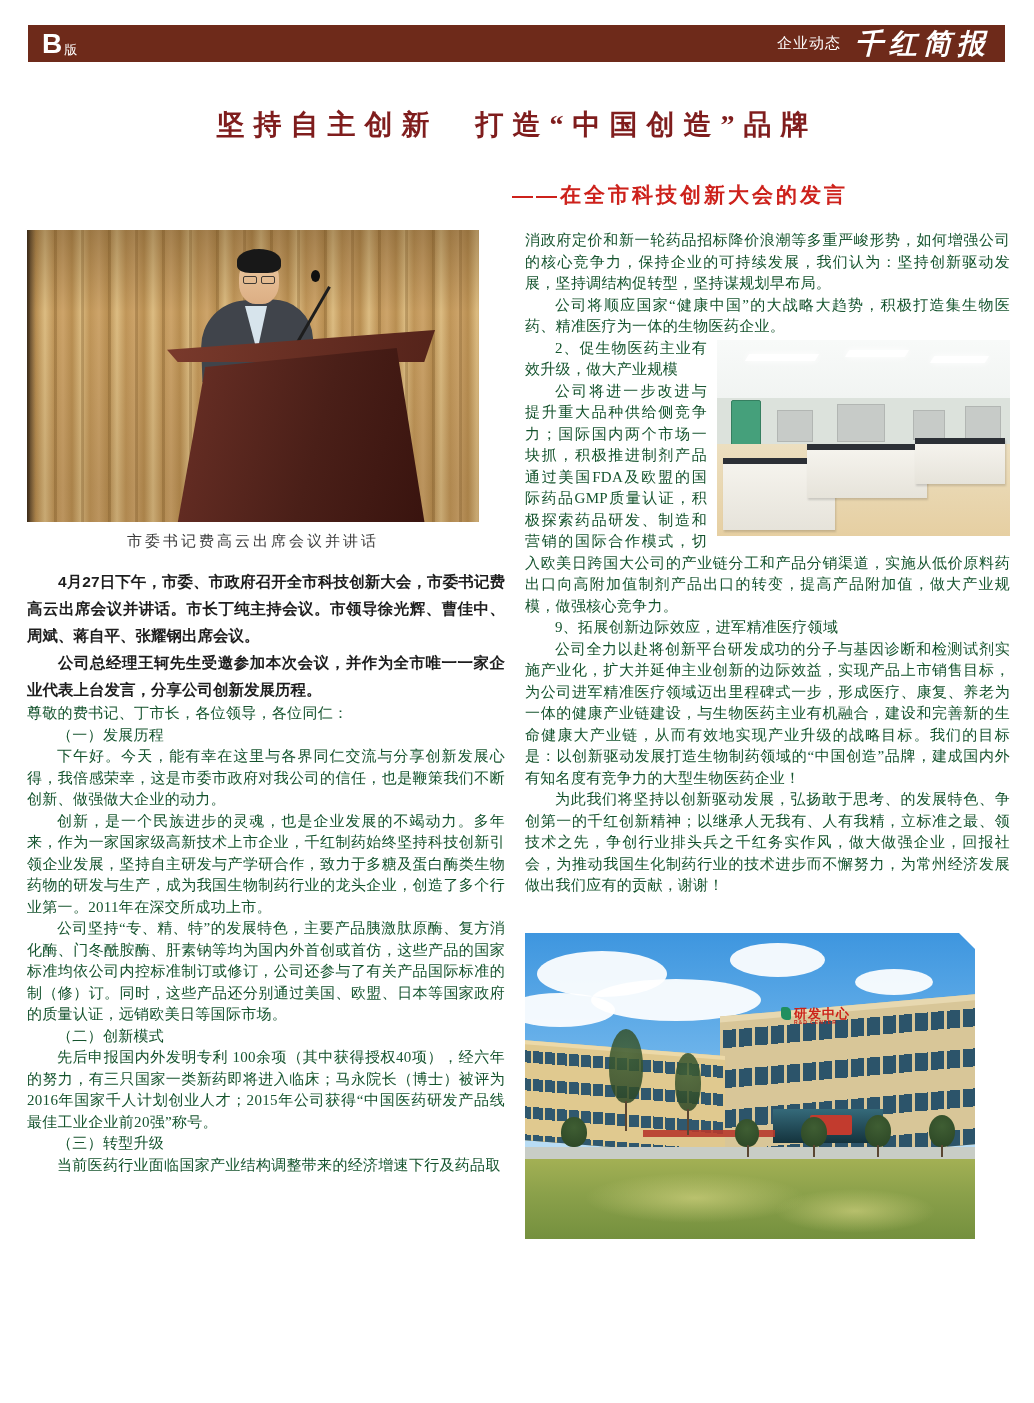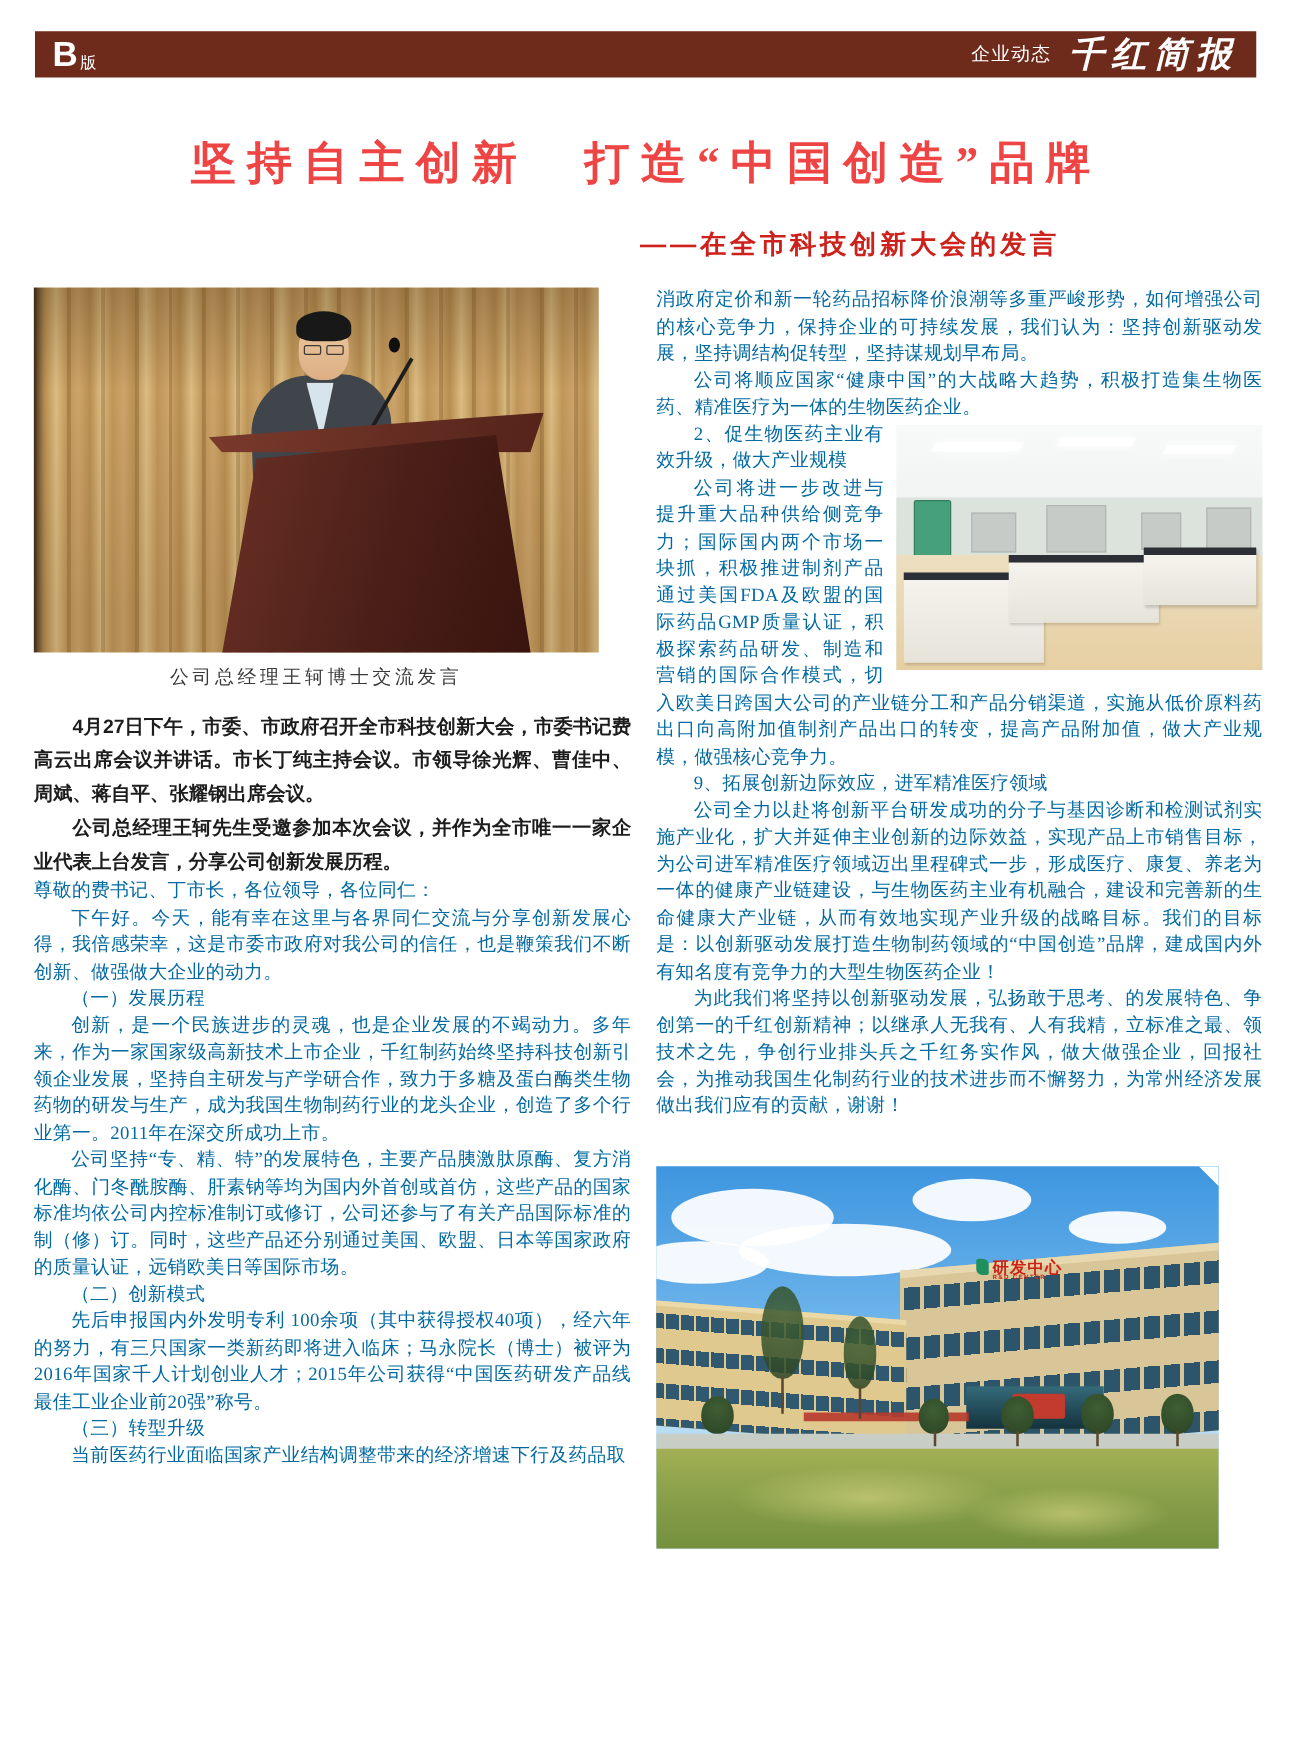--- a/index.html
+++ b/index.html
@@ -13,32 +13,32 @@
   .edition{display:flex;align-items:flex-end;line-height:1;}
   .edition .b{font-family:"Liberation Sans","DejaVu Sans",sans-serif;font-weight:700;font-size:28px;}
   .edition .ban{font-size:13px;margin-left:2px;margin-bottom:2px;font-family:"Liberation Sans","DejaVu Sans",sans-serif;}
   .banner-right{display:flex;align-items:center;gap:14px;text-align:center;}
   .col-label{font-family:"Liberation Sans","DejaVu Sans",sans-serif;font-size:15px;letter-spacing:1px;}
   .brand{font-family:"DejaVu Serif","Liberation Serif",serif;font-style:italic;font-weight:700;
          font-size:28px;letter-spacing:6px;}
 
   
   .title{position:absolute;top:106px;left:0;right:0;text-align:center;margin:0;
-         font-size:36px;font-weight:700;color:#ef4444;letter-spacing:9px;
+         font-size:28px;font-weight:700;color:#7f1d1d;letter-spacing:9px;
          font-family:"Liberation Serif","DejaVu Serif",serif;}
   .subtitle{position:absolute;top:181px;left:400px;width:560px;text-align:center;
             font-family:"Liberation Sans","DejaVu Sans",sans-serif;
             font-size:21px;font-weight:700;color:#cd211b;letter-spacing:3px;}
 
   
   .col{position:absolute;top:230px;}
   .col-left{left:27px;width:478px;}
   .col-right{left:525px;width:485px;}
   .col p{margin:0;font-size:15px;line-height:21.5px;letter-spacing:0.3px;
-         text-align:justify;color:#0369a1;text-indent:2em;}
+         text-align:justify;color:#14532d;text-indent:2em;}
   .col p.bold{font-family:"Liberation Sans","DejaVu Sans",sans-serif;
               font-size:15.5px;line-height:27px;font-weight:700;color:#1d1d1d;letter-spacing:0;}
   .col p.noindent{text-indent:0;}
   .caption{width:452px;margin:10px 0 17px;text-align:center;font-size:15px;
            letter-spacing:3px;color:#3a3a3a;}
 
   
   .photo-speaker{position:relative;width:452px;height:292px;overflow:hidden;
     background:repeating-linear-gradient(90deg,#cda46a 0px,#b98f52 9px,#dcbc82 18px,#c09659 27px,#cda46a 36px);}
   .photo-speaker .shade{position:absolute;inset:0;
@@ -152,27 +152,27 @@
         <div class="glasses">
             <span></span>
             <span></span>
           </div>
       </div>
       <div class="mic-boom"></div>
       <div class="mic-tip"></div>
       <div class="podium-top"></div>
       <div class="podium-body"></div>
     </div>
-    <div class="caption">公司总经理王轲博士交流发言</div>
+    <div class="caption">市委书记费高云出席会议并讲话</div>
 
     <p class="bold">4月27日下午，市委、市政府召开全市科技创新大会，市委书记费高云出席会议并讲话。市长丁纯主持会议。市领导徐光辉、曹佳中、周斌、蒋自平、张耀钢出席会议。</p>
     <p class="bold">公司总经理王轲先生受邀参加本次会议，并作为全市唯一一家企业代表上台发言，分享公司创新发展历程。</p>
     <p class="noindent">尊敬的费书记、丁市长，各位领导，各位同仁：</p>
+    <p>（一）发展历程</p>
     <p>下午好。今天，能有幸在这里与各界同仁交流与分享创新发展心得，我倍感荣幸，这是市委市政府对我公司的信任，也是鞭策我们不断创新、做强做大企业的动力。</p>
-    <p>（一）发展历程</p>
     <p>创新，是一个民族进步的灵魂，也是企业发展的不竭动力。多年来，作为一家国家级高新技术上市企业，千红制药始终坚持科技创新引领企业发展，坚持自主研发与产学研合作，致力于多糖及蛋白酶类生物药物的研发与生产，成为我国生物制药行业的龙头企业，创造了多个行业第一。2011年在深交所成功上市。</p>
     <p>公司坚持“专、精、特”的发展特色，主要产品胰激肽原酶、复方消化酶、门冬酰胺酶、肝素钠等均为国内外首创或首仿，这些产品的国家标准均依公司内控标准制订或修订，公司还参与了有关产品国际标准的制（修）订。同时，这些产品还分别通过美国、欧盟、日本等国家政府的质量认证，远销欧美日等国际市场。</p>
     <p>（二）创新模式</p>
     <p>先后申报国内外发明专利 100余项（其中获得授权40项），经六年的努力，有三只国家一类新药即将进入临床；马永院长（博士）被评为2016年国家千人计划创业人才；2015年公司获得“中国医药研发产品线最佳工业企业前20强”称号。</p>
     <p>（三）转型升级</p>
     <p>当前医药行业面临国家产业结构调整带来的经济增速下行及药品取</p>
   </div>
 
   <div class="col col-right">
     <p class="noindent">消政府定价和新一轮药品招标降价浪潮等多重严峻形势，如何增强公司的核心竞争力，保持企业的可持续发展，我们认为：坚持创新驱动发展，坚持调结构促转型，坚持谋规划早布局。</p>

